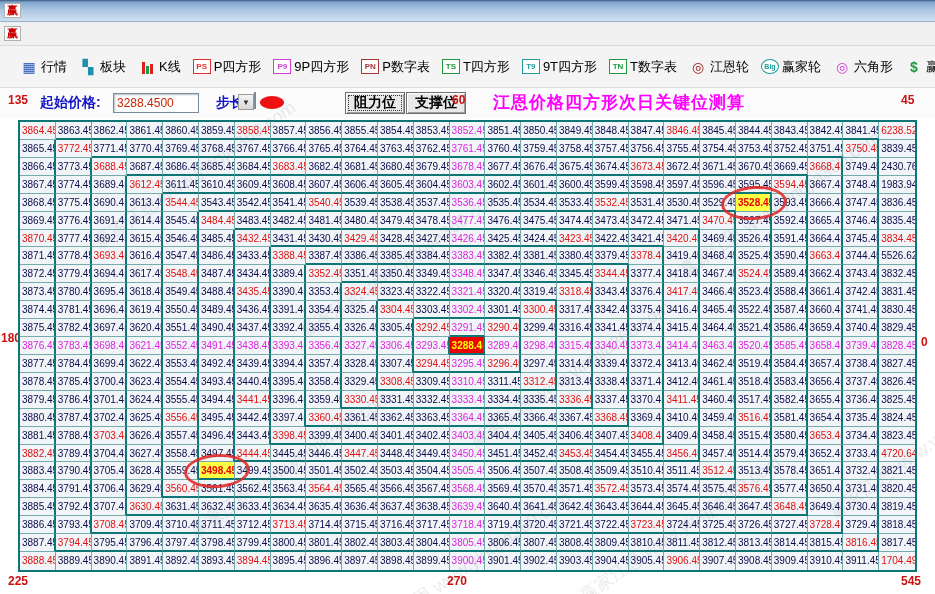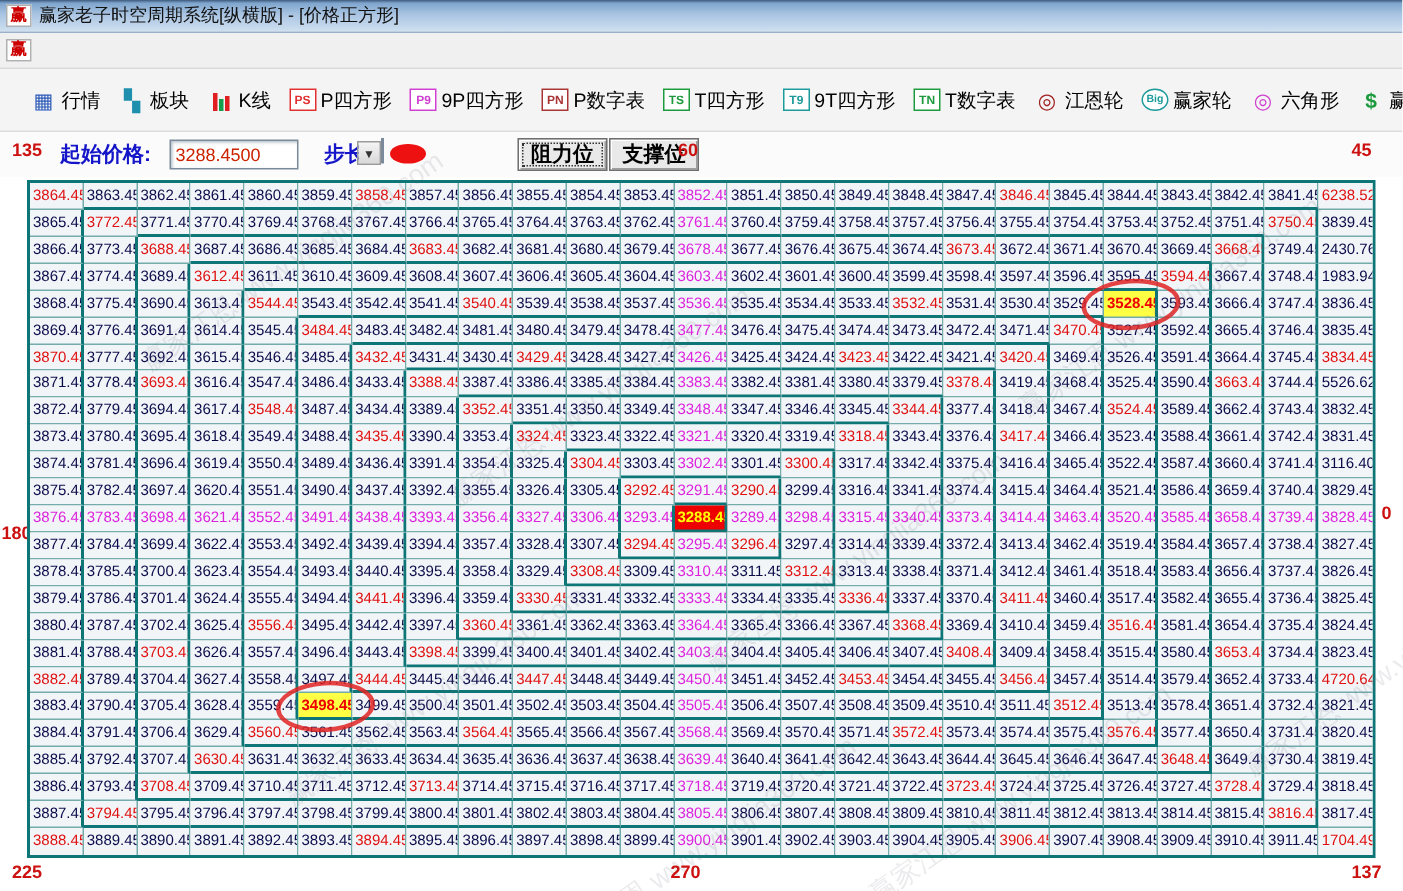--- a/index.html
+++ b/index.html
@@ -72,21 +72,20 @@
   .wm{position:absolute; color:rgba(90,90,110,.12); font-size:18px; white-space:nowrap;
     transform:rotate(-35deg); pointer-events:none;}
   
   .bottomlabels{position:relative; height:22px;}
 </style>
 </head>
 <body>
 
 <div class="titlebar">
   <span class="logo">赢</span>
-  <span>赢家老子时空周期系统[纵横版] - [价格正方形]</span>
 </div>
 
 <div class="menubar">
   <span class="logo">赢</span>
 </div>
 
 <div class="toolbar">
   <span class="tb-sep"></span>
   <span id="tb-items" style="display:flex;align-items:center;">
       <span class="tb-item">
@@ -179,25 +178,26 @@
   <span class="ctl blue-label" style="left:40px; top:6px;">起始价格:</span>
   <input class="ctl sunken price-input" style="left: 113px;" value="3288.4500">
   <span class="ctl blue-label" style="left:216px; top:6px;">步长:</span>
   <span class="ctl sunken combo" style="left:254px;">
     <span class="oval"></span>
     <span class="dd">▼</span>
   </span>
   <button class="ctl btn focused" style="left:345px; top:4px;">阻力位</button>
   <button class="ctl btn" style="left:406px; top:4px;">支撑位</button>
   <span class="ctl angle" style="left:452px;">60</span>
+  <span class="ctl heading" style="left:493px;">江恩价格四方形次日关键位测算</span>
   <span class="ctl angle" style="left:901px;">45</span>
 </div>
 
 <div class="gridwrap">
-  <span class="side-angle" style="left:1px; top:230px;">180</span>
+  <span class="side-angle" style="left:1px; top:213px;">180</span>
   <span class="side-angle" style="left:921px; top:217px;">0</span>
   <div class="square" id="square">
       <div class="cell red" style="border-right: 1px solid rgb(116, 171, 171); border-bottom: 1px solid rgb(116, 171, 171);">3864.45</div>
       <div class="cell" style="border-right: 1px solid rgb(116, 171, 171); border-bottom: 2px solid rgb(14, 118, 118);">3863.45</div>
       <div class="cell" style="border-right: 1px solid rgb(116, 171, 171); border-bottom: 2px solid rgb(14, 118, 118);">3862.45</div>
       <div class="cell" style="border-right: 1px solid rgb(116, 171, 171); border-bottom: 2px solid rgb(14, 118, 118);">3861.45</div>
       <div class="cell" style="border-right: 1px solid rgb(116, 171, 171); border-bottom: 2px solid rgb(14, 118, 118);">3860.45</div>
       <div class="cell" style="border-right: 1px solid rgb(116, 171, 171); border-bottom: 2px solid rgb(14, 118, 118);">3859.45</div>
       <div class="cell red" style="border-right: 1px solid rgb(116, 171, 171); border-bottom: 2px solid rgb(14, 118, 118);">3858.45</div>
       <div class="cell" style="border-right: 1px solid rgb(116, 171, 171); border-bottom: 2px solid rgb(14, 118, 118);">3857.45</div>
@@ -460,21 +460,21 @@
       <div class="cell red" style="border-right: 2px solid rgb(14, 118, 118); border-bottom: 1px solid rgb(116, 171, 171);">3300.45</div>
       <div class="cell" style="border-right: 2px solid rgb(14, 118, 118); border-bottom: 1px solid rgb(116, 171, 171);">3317.45</div>
       <div class="cell" style="border-right: 2px solid rgb(14, 118, 118); border-bottom: 1px solid rgb(116, 171, 171);">3342.45</div>
       <div class="cell" style="border-right: 2px solid rgb(14, 118, 118); border-bottom: 1px solid rgb(116, 171, 171);">3375.45</div>
       <div class="cell" style="border-right: 2px solid rgb(14, 118, 118); border-bottom: 1px solid rgb(116, 171, 171);">3416.45</div>
       <div class="cell" style="border-right: 2px solid rgb(14, 118, 118); border-bottom: 1px solid rgb(116, 171, 171);">3465.45</div>
       <div class="cell" style="border-right: 2px solid rgb(14, 118, 118); border-bottom: 1px solid rgb(116, 171, 171);">3522.45</div>
       <div class="cell" style="border-right: 2px solid rgb(14, 118, 118); border-bottom: 1px solid rgb(116, 171, 171);">3587.45</div>
       <div class="cell" style="border-right: 2px solid rgb(14, 118, 118); border-bottom: 1px solid rgb(116, 171, 171);">3660.45</div>
       <div class="cell" style="border-right: 2px solid rgb(14, 118, 118); border-bottom: 1px solid rgb(116, 171, 171);">3741.45</div>
-      <div class="cell" style="border-right: none; border-bottom: 1px solid rgb(116, 171, 171);">3116.40</div>
+      <div class="cell" style="border-right: none; border-bottom: 1px solid rgb(116, 171, 171);">3830.45</div>
       <div class="cell" style="border-right: 2px solid rgb(14, 118, 118); border-bottom: 1px solid rgb(116, 171, 171);">3875.45</div>
       <div class="cell" style="border-right: 2px solid rgb(14, 118, 118); border-bottom: 1px solid rgb(116, 171, 171);">3782.45</div>
       <div class="cell" style="border-right: 2px solid rgb(14, 118, 118); border-bottom: 1px solid rgb(116, 171, 171);">3697.45</div>
       <div class="cell" style="border-right: 2px solid rgb(14, 118, 118); border-bottom: 1px solid rgb(116, 171, 171);">3620.45</div>
       <div class="cell" style="border-right: 2px solid rgb(14, 118, 118); border-bottom: 1px solid rgb(116, 171, 171);">3551.45</div>
       <div class="cell" style="border-right: 2px solid rgb(14, 118, 118); border-bottom: 1px solid rgb(116, 171, 171);">3490.45</div>
       <div class="cell" style="border-right: 2px solid rgb(14, 118, 118); border-bottom: 1px solid rgb(116, 171, 171);">3437.45</div>
       <div class="cell" style="border-right: 2px solid rgb(14, 118, 118); border-bottom: 1px solid rgb(116, 171, 171);">3392.45</div>
       <div class="cell" style="border-right: 2px solid rgb(14, 118, 118); border-bottom: 1px solid rgb(116, 171, 171);">3355.45</div>
       <div class="cell" style="border-right: 2px solid rgb(14, 118, 118); border-bottom: 1px solid rgb(116, 171, 171);">3326.45</div>
@@ -827,14 +827,14 @@
       <div class="wm" style="left: 790px; top: 310px;">赢家江恩 www.yingjia360.com</div>
       <div class="wm" style="left: 150px; top: 330px;">赢家江恩 www.yingjia360.com</div>
       <div class="wm" style="left: 540px; top: 395px;">赢家江恩 www.yingjia360.com</div>
       <div class="wm" style="left: 330px; top: 430px;">赢家江恩 www.yingjia360.com</div>
     </div>
 </div>
 
 <div class="bottomlabels">
   <span class="side-angle" style="left:8px; top:2px;">225</span>
   <span class="side-angle" style="left:447px; top:2px;">270</span>
-  <span class="side-angle" style="left:901px; top:2px;">137</span>
+  <span class="side-angle" style="left:901px; top:2px;">545</span>
 </div>
 
 </body></html>

